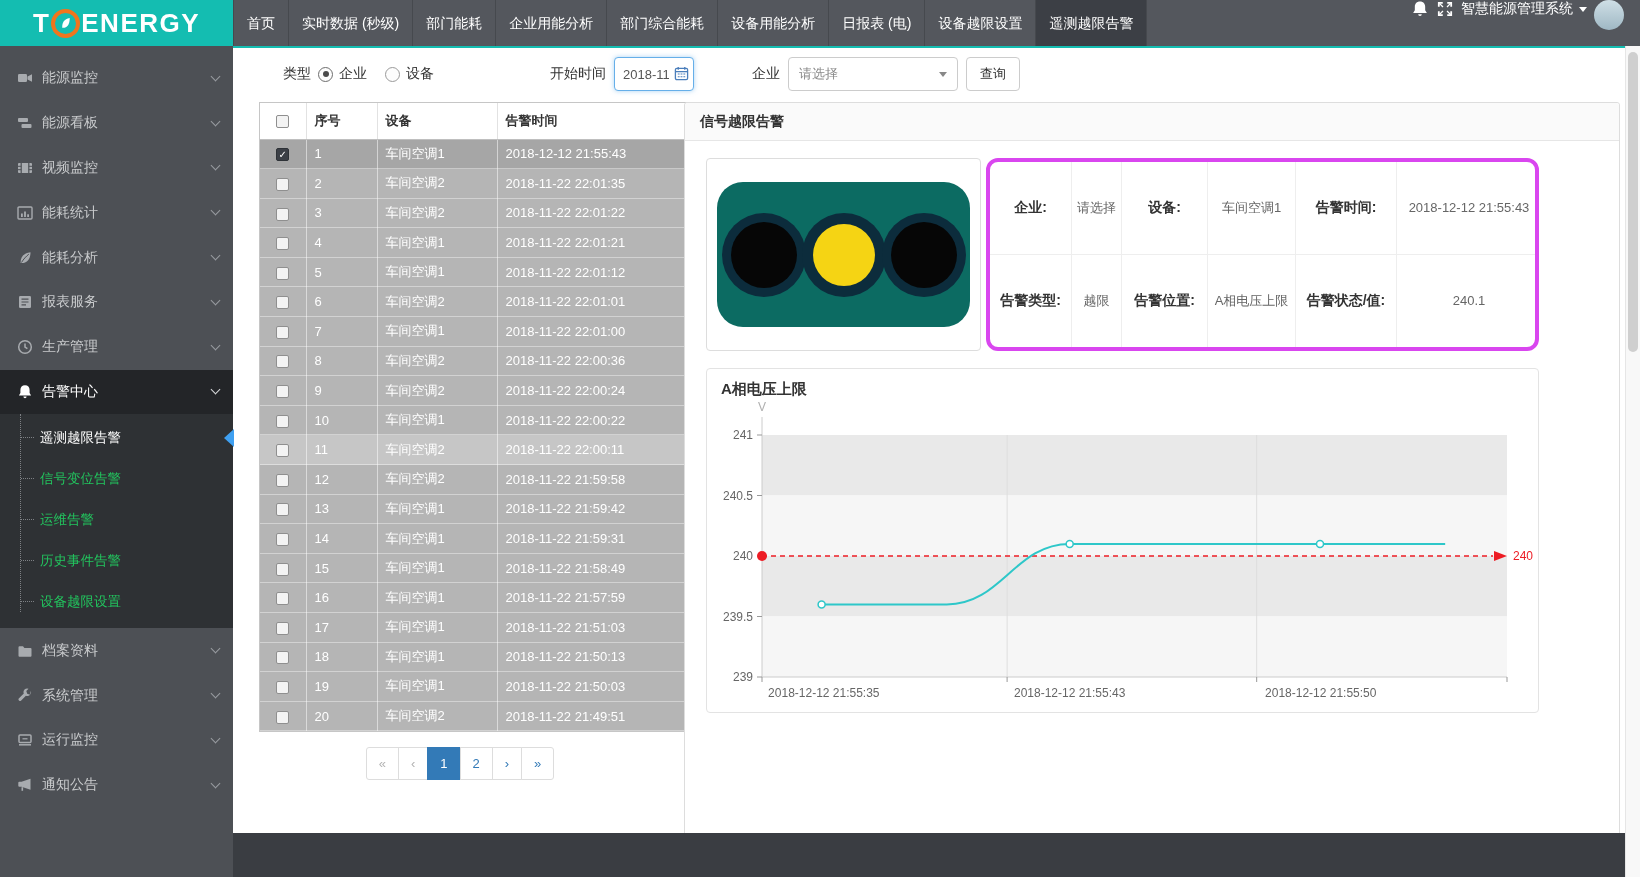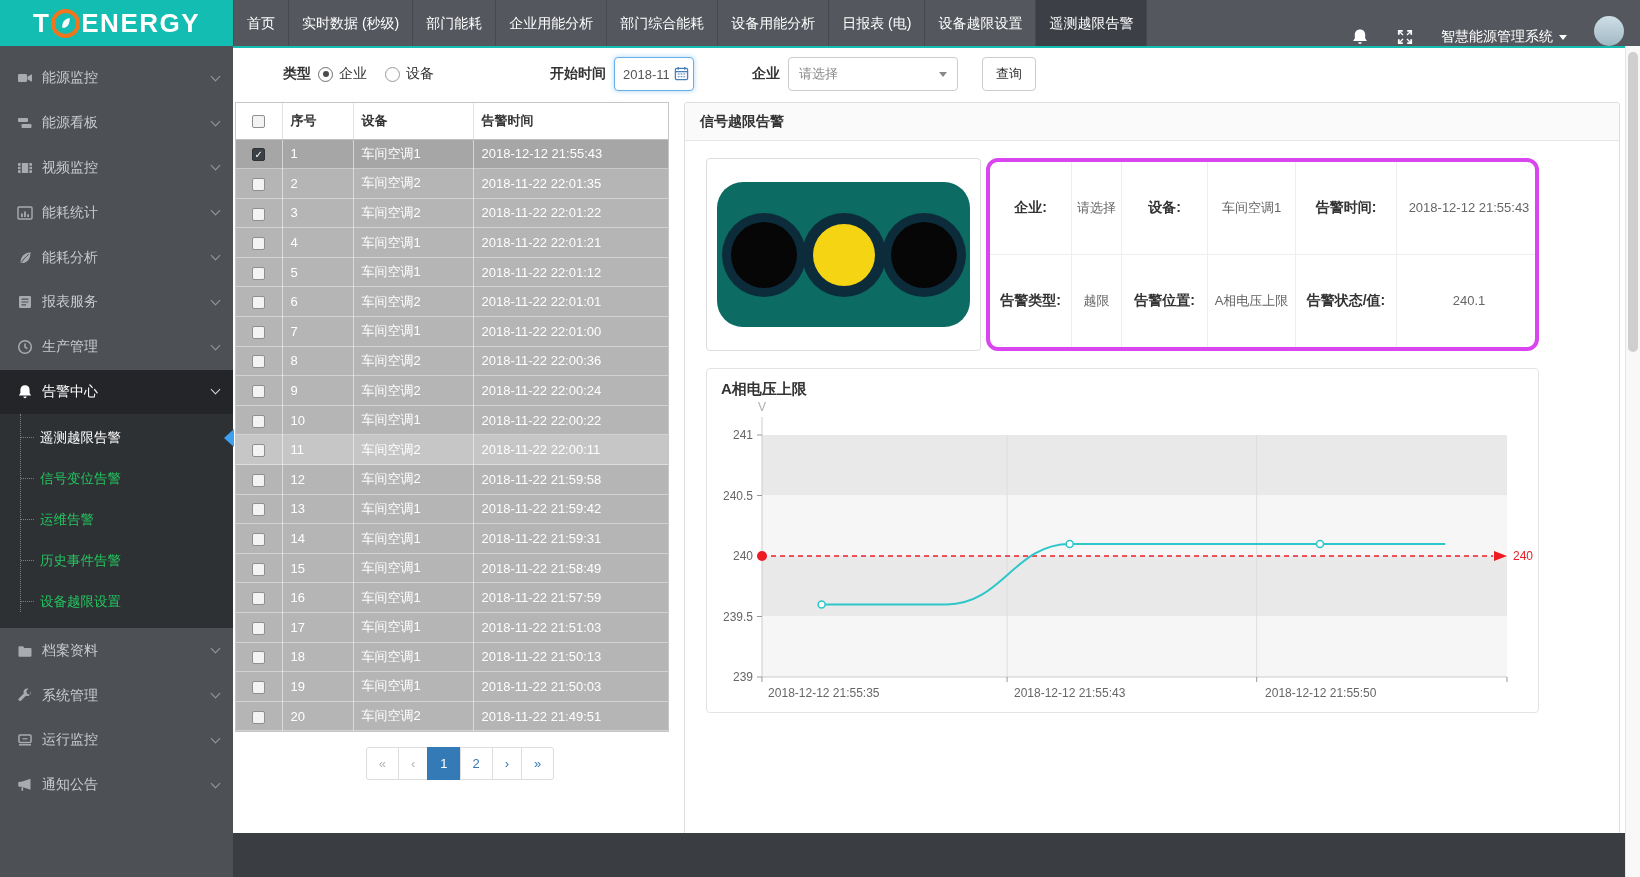--- a/index.html
+++ b/index.html
@@ -8,21 +8,21 @@
 
   
   .topbar{position:absolute;left:0;top:0;width:1640px;height:46px;background:#54575d;display:flex;z-index:5}
   .logo{width:233px;height:46px;background:#14bdb1;display:flex;align-items:center;justify-content:center;flex:none}
   .logo-part{color:#fff;font-weight:800;font-size:26px;letter-spacing:1.5px}
   .logo-at{width:29px;height:29px;border-radius:50%;border:4px solid #f0751d;display:flex;align-items:center;justify-content:center;margin:0 1px;flex:none}
   .nav{display:flex;align-items:center}
   .nav-item{line-height:46px;padding:0 13px;color:#fff;font-size:14px;border-left:1px solid #46494e;cursor:pointer;white-space:nowrap}
   .nav-item:last-child{border-right:1px solid #46494e}
   .nav-item.active{background:#3c3f45}
-  .top-right{margin-left:auto;display:flex;align-items:flex-end;gap:27px;padding-right:16px}
+  .top-right{margin-left:auto;display:flex;align-items:flex-start;gap:7px;padding-right:16px}
   .tr-ic{width:18px;height:18px;cursor:pointer}
   .sys-title{color:#fff;font-size:14px;display:flex;align-items:center;gap:6px;cursor:pointer}
   .caret{width:0;height:0;border-left:4px solid transparent;border-right:4px solid transparent;border-top:5px solid #fff}
   .avatar{width:30px;height:30px;border-radius:50%;background:linear-gradient(180deg,#cfdfe6 0%,#9fb8c4 100%);cursor:pointer}
 
   
   .sidebar{position:absolute;left:0;top:46px;width:233px;height:831px;background:#4d5055;padding-top:10px;z-index:4}
   .side-item{height:44.8px;display:flex;align-items:center;padding:0 14px 0 17px;color:#c9cbcd;font-size:14px;cursor:pointer}
   .side-item .icon{width:16px;height:16px;margin-right:9px;flex:none}
   .side-item .icon svg{width:16px;height:16px;display:block}
@@ -38,36 +38,36 @@
   .sub-item.active::after{content:'';position:absolute;right:-1px;top:50%;margin-top:-9px;border-top:9px solid transparent;border-bottom:9px solid transparent;border-right:10px solid #3fa0f1}
 
   
   .main{position:absolute;left:233px;top:46px;right:15px;bottom:0;background:#fff;border-top:2px solid #14bdb1}
   .footer-strip{position:absolute;left:0;right:0;bottom:0;height:44px;background:#3a3d42}
   .vscroll{position:absolute;right:0;top:46px;width:15px;bottom:0;background:#f8f8f8;border-left:1px solid #e6e6e6;z-index:6}
   .vthumb{position:absolute;left:2px;right:2px;top:6px;height:300px;background:#cfcfcf;border-radius:6px;cursor:pointer}
 
   
   .filters{position:absolute;left:0;top:0;right:0;height:52px;display:flex;align-items:center;font-size:14px;color:#333}
-  .flabel{font-weight:700}
+  .flabel{font-weight:400}
   .radio-group{display:flex;align-items:center;gap:6px;margin-left:7px}
   .radio{width:15px;height:15px;border-radius:50%;border:1px solid #9a9a9a;background:#fdfdfd;display:inline-block;position:relative;flex:none}
   .radio.checked{border-color:#6e6e6e}
   .radio.checked::after{content:'';position:absolute;left:3.5px;top:3.5px;width:6px;height:6px;border-radius:50%;background:#4b4b4b}
   .radio-lbl{margin-right:12px}
   .date-wrap{position:relative;margin-left:8px}
   .date-input{width:80px;height:34px;border:1px solid #66afe9;border-radius:4px;box-shadow:0 0 5px rgba(102,175,233,.55);padding:0 24px 0 8px;font-size:13px;color:#555;font-family:"Liberation Sans",sans-serif;outline:none}
   .cal-ic{position:absolute;right:5px;top:9px;width:15px;height:15px}
   .select{width:170px;height:34px;border:1px solid #ccc;border-radius:4px;background:#fff;display:flex;align-items:center;padding:0 10px;margin-left:8px;cursor:pointer}
   .select .ph{color:#888;font-size:13px;flex:1}
   .select .caret{border-top-color:#888}
   .btn{height:34px;padding:0 13px;border:1px solid #ccc;border-radius:4px;background:#fff;font-size:13px;color:#333;cursor:pointer;font-family:"Liberation Sans",sans-serif}
 
   
-  .table-wrap{position:absolute;left:2px;top:54px;width:434px;border:1px solid #c6c6c6}
+  .table-wrap{position:absolute;left:26px;top:54px;width:434px;border:1px solid #c6c6c6}
   table{border-collapse:collapse;width:100%;table-layout:fixed;font-size:13px}
   col.c-cb{width:46px}col.c-num{width:71px}col.c-dev{width:120px}col.c-time{width:195px}
   th{background:#fff;color:#333;font-weight:700;text-align:left;height:36px;padding:0 8px;border-bottom:1px solid #bfbfbf;border-right:1px solid #e2e2e2;font-size:13px}
   th:last-child{border-right:none}
   th.cb-col,td.cb-col{text-align:center;padding:0}
   td{height:29.6px;color:#fff;padding:0 8px;border-right:1px solid rgba(255,255,255,.5);border-bottom:1px solid rgba(255,255,255,.4)}
   td:last-child{border-right:none}
   tr.row{background:#b5b5b5;cursor:pointer}
   tr.row.selected{background:#a6a6a6}
   tr.row.light{background:#c6c6c6}
@@ -314,21 +314,21 @@
             <path d="M4.5 1v3M11.5 1v3" stroke="#4a7ebb" stroke-width="1.4"></path>
             <path d="M4 8.5h2M7 8.5h2M10 8.5h2M4 11.5h2M7 11.5h2M10 11.5h2" stroke="#4a7ebb" stroke-width="1.2"></path>
           </svg>
       </span>
     </span>
     <span class="flabel" style="margin-left:58px">企业</span>
     <span class="select">
       <span class="ph">请选择</span>
       <span class="caret"></span>
     </span>
-    <button class="btn" style="margin-left:24px">查询</button>
+    <button class="btn" style="margin-left:8px">查询</button>
   </div>
 
   <div class="table-wrap">
     <table>
       <colgroup>
           <col class="c-cb">
           <col class="c-num">
           <col class="c-dev">
           <col class="c-time">
         </colgroup>

